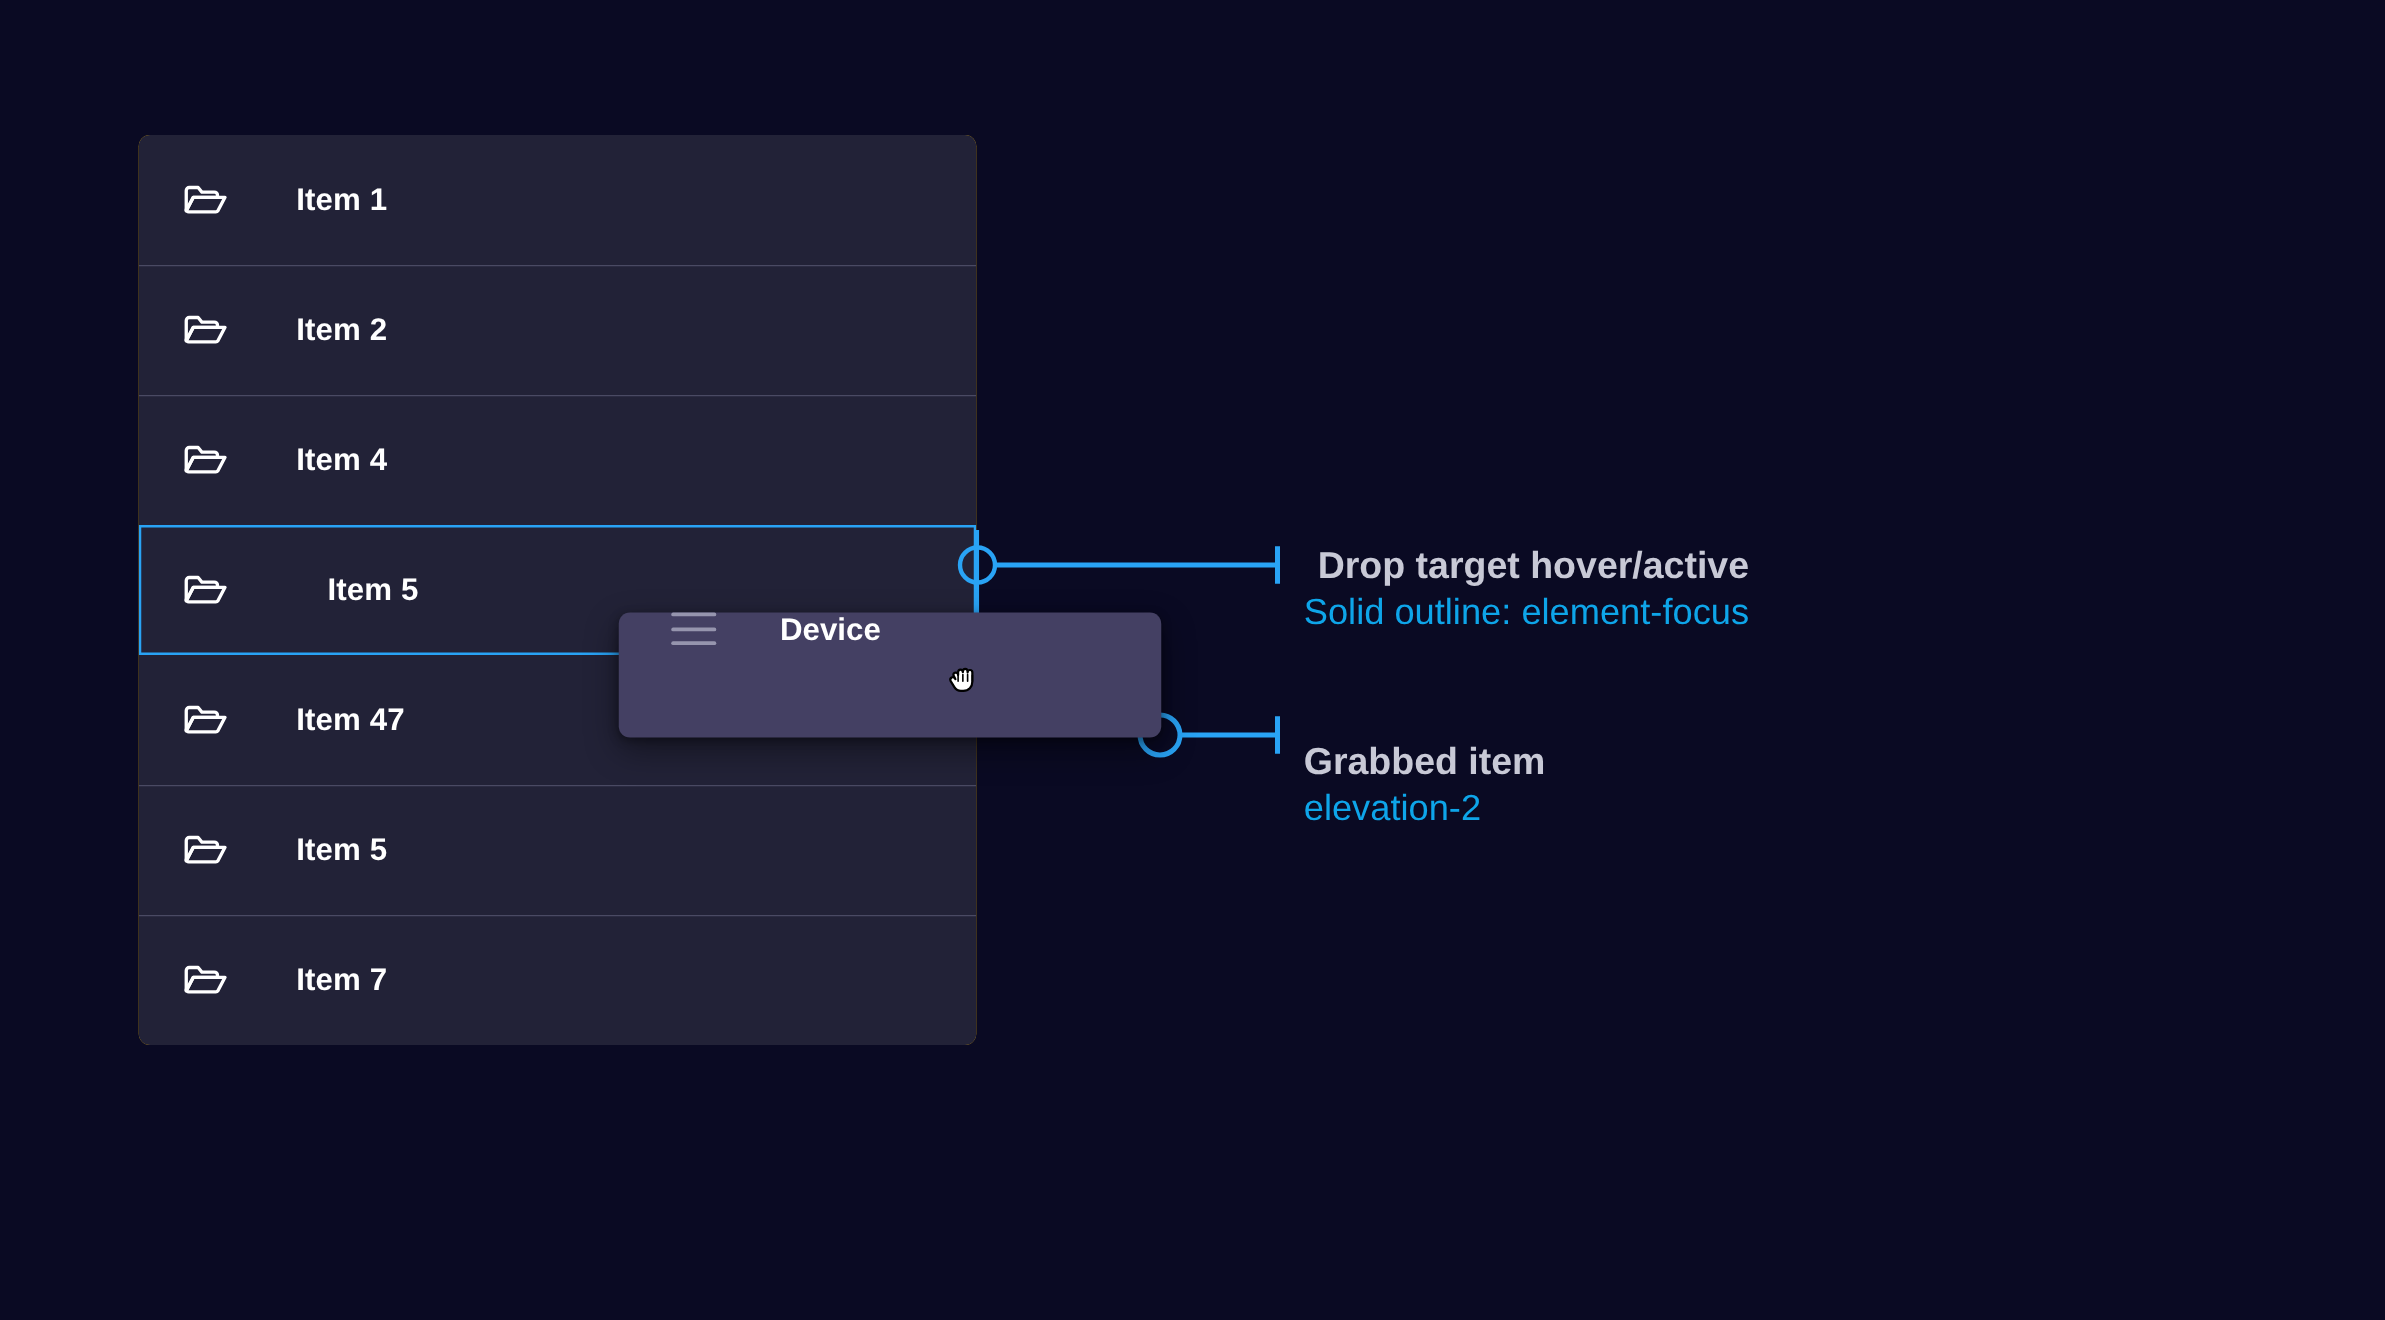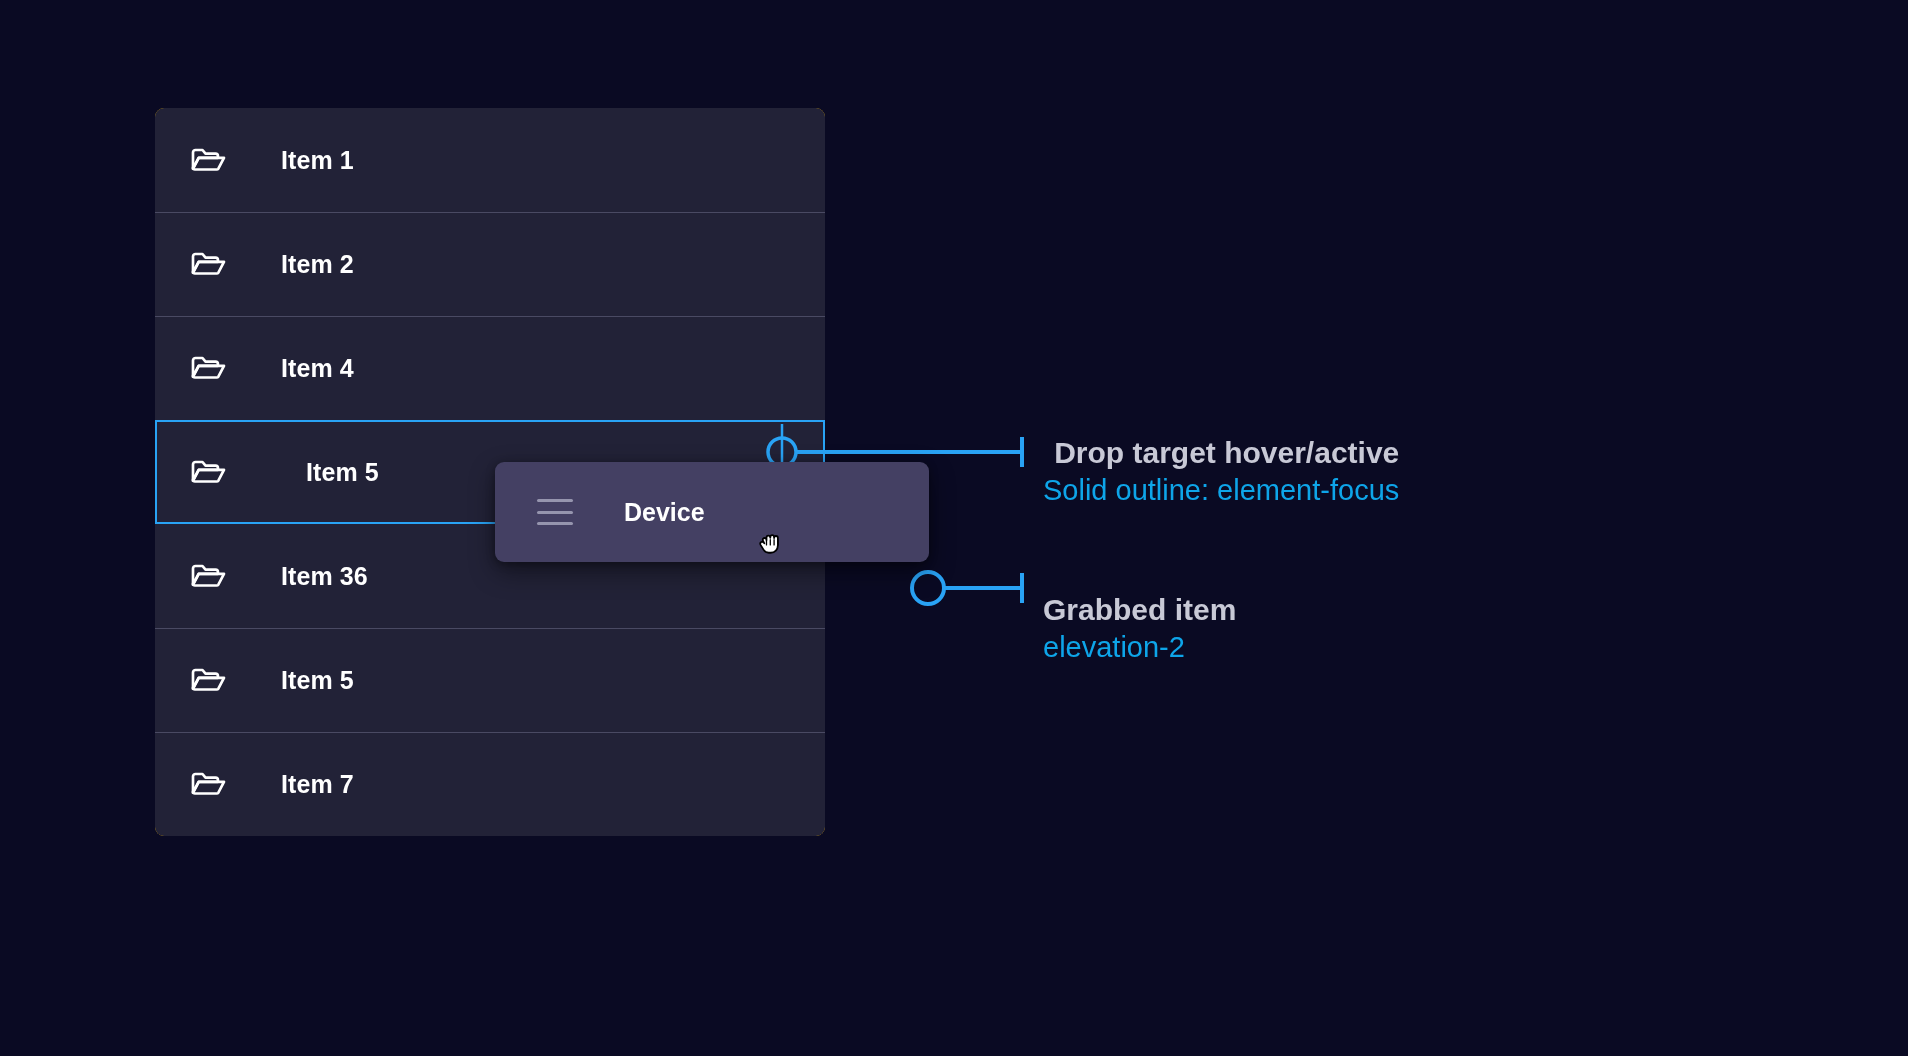--- a/index.html
+++ b/index.html
@@ -21,21 +21,20 @@
 
   
   #list-panel {
     position: absolute;
     left: 111px;
     top: 108px;
     width: 670px;
     background: #eab308;
     border-radius: 9px;
     overflow: hidden;
-    margin-left: 44px;
   }
 
   .list-row {
     position: relative;
     height: 104px;
     display: flex;
     align-items: center;
     padding-left: 33px;
     background: #222237;
   }
@@ -71,27 +70,27 @@
     z-index: 3;
     gap: 25px;
   }
   .list-row.drop-target + .list-row::before { background: transparent; }
   .list-row.drop-target::before { background: transparent !important; }
 
   
   #grabbed-chip {
     position: absolute;
     left: 495px;
-    top: 462px;
+    top: 490px;
     width: 434px;
     height: 100px;
     background: #444063;
     border-radius: 9px;
     display: flex;
-    align-items: center;
+    align-items: flex-start;
     padding-left: 42px;
     box-shadow: 0 10px 26px rgba(0,0,0,.42), 0 2px 8px rgba(0,0,0,.34);
     z-index: 6;
   }
 
   #grabbed-chip .drag-handle {
     width: 36px;
     height: 26px;
     flex: 0 0 36px;
     display: flex;
@@ -195,21 +194,21 @@
         <path d="M3 17.2 6.4 10.7H21.6L18.2 17.2a1.2 1.2 0 0 1-1 .5H4.2a1.2 1.2 0 0 1-1.2-1.2z"></path>
       </svg>
       <span class="row-label">Item 5</span>
     </div>
 
     <div class="list-row">
       <svg class="folder-icon" viewBox="0 0 24 24" fill="none" stroke="#ffffff" stroke-width="1.6" stroke-linecap="round" stroke-linejoin="round">
         <path d="M3 7.5a1.5 1.5 0 0 1 1.5-1.5h4.2l1.8 2.2h6a1.5 1.5 0 0 1 1.5 1.5v1H6.4L3 17.2z"></path>
         <path d="M3 17.2 6.4 10.7H21.6L18.2 17.2a1.2 1.2 0 0 1-1 .5H4.2a1.2 1.2 0 0 1-1.2-1.2z"></path>
       </svg>
-      <span class="row-label">Item 36</span>
+      <span class="row-label">Item 47</span>
     </div>
 
     <div class="list-row">
       <svg class="folder-icon" viewBox="0 0 24 24" fill="none" stroke="#ffffff" stroke-width="1.6" stroke-linecap="round" stroke-linejoin="round">
         <path d="M3 7.5a1.5 1.5 0 0 1 1.5-1.5h4.2l1.8 2.2h6a1.5 1.5 0 0 1 1.5 1.5v1H6.4L3 17.2z"></path>
         <path d="M3 17.2 6.4 10.7H21.6L18.2 17.2a1.2 1.2 0 0 1-1 .5H4.2a1.2 1.2 0 0 1-1.2-1.2z"></path>
       </svg>
       <span class="row-label">Item 5</span>
     </div>
 

